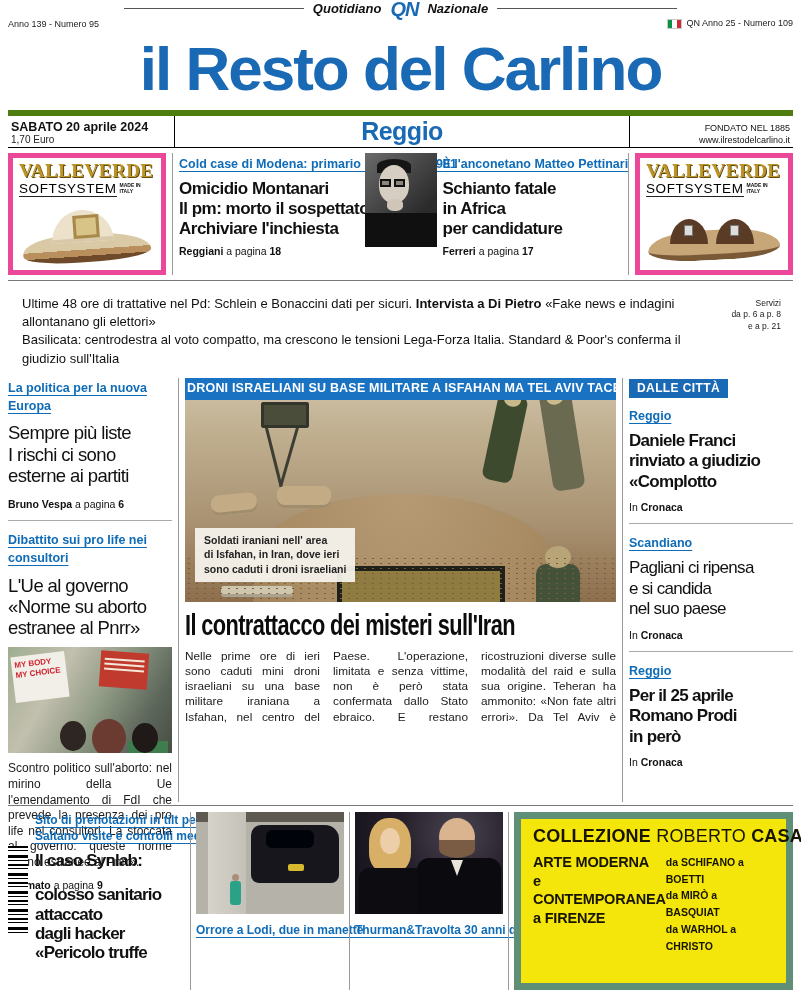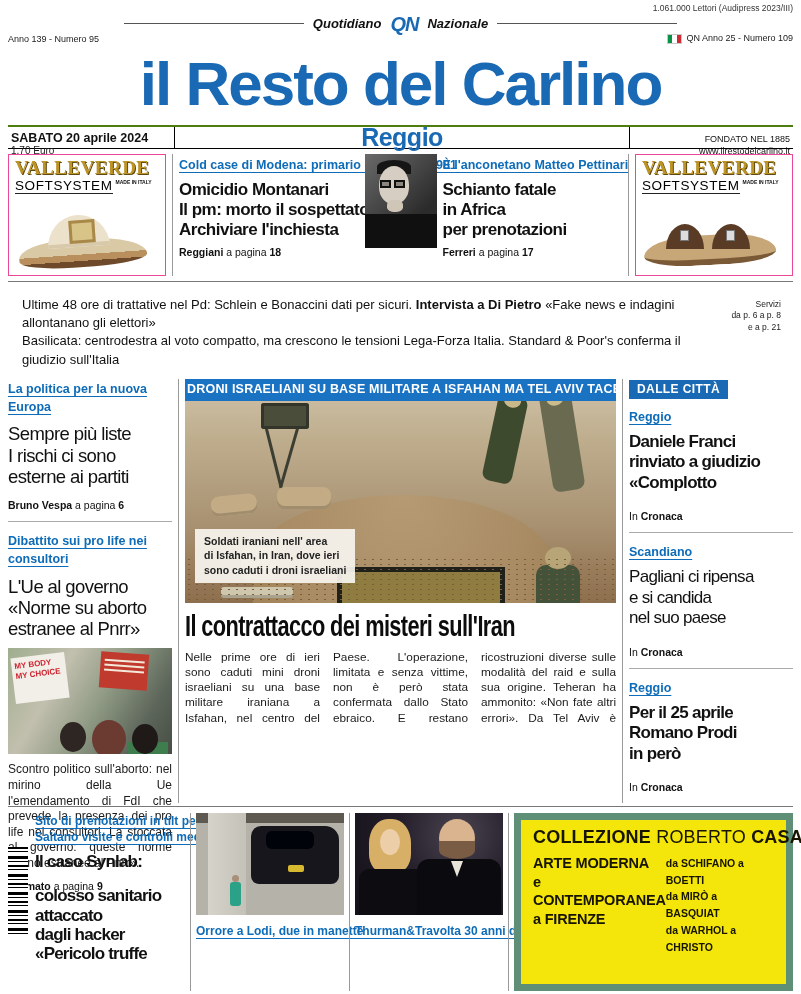--- a/index.html
+++ b/index.html
@@ -10,31 +10,31 @@
   .readers{text-align:right;font-size:8.5px;color:#333;padding-top:3px;height:12px}
   .qnrow{display:flex;align-items:center;justify-content:center;gap:9px;height:17px}
   .qnrule{width:180px;height:1px;background:#555}
   .qlabel{font-style:italic;font-weight:bold;font-size:13px;color:#111}
   .qnmark{color:#1a69b4;font-weight:bold;font-style:italic;font-size:20px;letter-spacing:-1px;line-height:1}
   .issuerow{display:flex;justify-content:space-between;align-items:center;font-size:9px;color:#222;height:13px}
   .flag{display:inline-block;width:13px;height:8px;border:1px solid #c9c9c9;vertical-align:middle;margin-right:4px;
         background:linear-gradient(90deg,#089246 0 33%,#fff 33% 66%,#ce2b37 66%)}
   .masthead{color:#1a69b4;font-weight:bold;font-size:62px;letter-spacing:-2px;text-align:center;height:80px;line-height:78px;white-space:nowrap}
   
-  .datebar{display:flex;border-top:2px solid #4d7c0f;border-bottom:1px solid #000;height:24px;box-sizing:border-box}
+  .datebar{display:flex;border-top:6px solid #4d7c0f;border-bottom:1px solid #000;height:38px;box-sizing:border-box}
   .db-left{width:167px;border-right:1px solid #000;padding:4px 3px;box-sizing:border-box}
   .db-date{font-weight:bold;font-size:12.5px;line-height:1.15}
   .db-price{font-size:10px;color:#222}
   .db-mid{flex:1;display:flex;align-items:center;justify-content:center}
   .db-edition{color:#1a69b4;font-weight:bold;font-size:25px;letter-spacing:-0.5px}
   .db-right{width:164px;border-left:1px solid #000;text-align:right;font-size:9px;padding:6px 3px;line-height:1.35;box-sizing:border-box}
   
   .topstrip{display:flex;height:122px;padding:5px 0 4px;gap:6px;align-items:stretch}
   .vr{width:1px;background:#9a9a9a;align-self:stretch}
-  .ad-vv{width:158px;border:1px solid #ec4899;padding:3px 6px;box-sizing:border-box;position:relative;overflow:hidden;background:#fff}
+  .ad-vv{width:158px;border:5px solid #ec4899;padding:3px 6px;box-sizing:border-box;position:relative;overflow:hidden;background:#fff}
   .vv-brand{font-family:"Liberation Serif","DejaVu Serif",serif;font-weight:bold;font-size:19px;color:#bd9426;
             letter-spacing:0.5px;text-shadow:1px 1px 0 #5e4a12;line-height:1.05;white-space:nowrap}
   .vv-row{display:flex;align-items:flex-start;gap:3px}
   .vv-system{font-size:13.5px;letter-spacing:0.6px;color:#000;white-space:nowrap;border-bottom:1px solid #222}
   .vv-made{font-size:5px;font-weight:bold;line-height:1.15;padding-top:2px}
   .sandal{position:absolute;left:0;right:0;bottom:0;height:64px}
   .sl-sole{position:absolute;bottom:8px;left:10px;width:128px;height:28px;transform:rotate(-4deg);
            background:linear-gradient(180deg,#d9c9a4 0 55%,#b98f5e 55% 78%,#6e4a2a 78%);
            border-radius:45% 55% 50% 50%/70% 80% 40% 40%}
   .sl-strap{position:absolute;bottom:28px;left:38px;width:62px;height:32px;background:#ece2cc;
@@ -114,21 +114,21 @@
            background-image:radial-gradient(#7d5c3c 1px,transparent 1.4px);background-size:8px 5px}
   .caption{position:absolute;left:10px;top:128px;background:rgba(246,244,238,.93);padding:5px 9px;font-size:10.5px;
            font-weight:bold;line-height:1.4;color:#222}
   .iran-hl{font-weight:bold;font-size:29px;letter-spacing:-0.8px;margin:7px 0 7px;white-space:nowrap;display:inline-block;
            transform:scaleX(0.75);transform-origin:0 50%;color:#0c0c0c}
   .iran-body{column-count:3;column-gap:13px;font-size:11.8px;line-height:1.3;text-align:justify;height:78px;overflow:hidden;color:#1b1b1b}
   
   .badge{display:inline-block;background:#1a69b4;color:#fff;font-weight:bold;font-size:12px;padding:2px 8px 3px;letter-spacing:0.4px;margin-bottom:8px}
   .rc-hl{font-size:17px;line-height:1.2;letter-spacing:-0.7px;margin-top:7px;white-space:nowrap}
   .rc-bold{font-weight:bold}
-  .incron{font-size:10.5px;margin-top:17px}
+  .incron{font-size:10.5px;margin-top:9px}
   
   .bottom{display:flex;gap:5px;height:178px;padding-top:4px}
   .bc-col{width:22px;min-width:22px;position:relative}
   .barcode{position:absolute;top:34px;left:0;width:20px;height:88px;
            background:repeating-linear-gradient(180deg,#000 0 2px,#fff 2px 4px,#000 4px 5px,#fff 5px 9px,#000 9px 12px,#fff 12px 14px,#000 14px 15px,#fff 15px 18px)}
   .synlab{width:150px;min-width:150px}
   .sy-kicker span{display:inline-block;font-size:12px;white-space:nowrap}
   .sy-hl{font-size:17px;font-weight:bold;line-height:1.14;letter-spacing:-0.8px;margin-top:6px;white-space:nowrap}
   .mini{width:148px;min-width:148px}
   .mini-photo{height:102px;position:relative;overflow:hidden;margin-bottom:6px}
@@ -156,21 +156,20 @@
   .cas-title{font-size:18px;letter-spacing:0.2px;white-space:nowrap}
   .cas-mid{display:flex;justify-content:space-between;margin-top:6px}
   .cas-left{font-weight:bold;font-size:14.5px;line-height:1.3;letter-spacing:-0.2px}
   .cas-right{font-weight:bold;font-size:10.5px;line-height:1.6;padding-top:1px}
 </style>
 </head>
 <body>
 
 <div class="page">
 
-  <div class="readers">1.061.000 Lettori  (Audipress 2023/III)</div>
   <div class="qnrow">
     <span class="qnrule"></span>
     <span class="qlabel">Quotidiano</span>
     <span class="qnmark">QN</span>
     <span class="qlabel">Nazionale</span>
     <span class="qnrule"></span>
   </div>
   <div class="issuerow">
     <span>Anno 139 - Numero 95</span>
     <span>
@@ -219,21 +218,21 @@
       <div class="pr-face"></div>
       <div class="pr-gl1"></div>
       <div class="pr-gl2"></div>
       <div class="pr-hand"></div>
       <div class="pr-body"></div>
     </div>
     <div class="ts-article">
       <span class="kicker">È l'anconetano Matteo Pettinari</span>
       <div class="ts-hl">Schianto fatale</div>
       <div class="ts-hl" style="margin-top:0">in Africa</div>
-      <div class="ts-hl" style="margin-top:0">per prenotazioni</div>
+      <div class="ts-hl" style="margin-top:0">per candidature</div>
       <div class="byl"><span class="b">Ferreri</span><span> a pagina </span><span class="b">17</span></div>
     </div>
     <div class="vr"></div>
     <div class="ad-vv">
       <div class="vv-brand">VALLEVERDE</div>
       <div class="vv-row">
         <span class="vv-system">SOFTSYSTEM</span>
         <span class="vv-made">MADE IN ITALY</span>
       </div>
       <div class="sandal">

